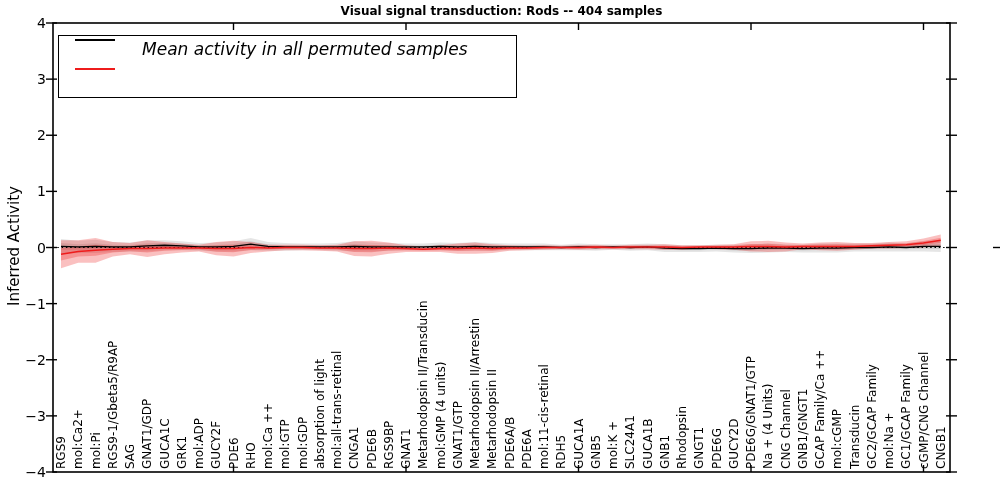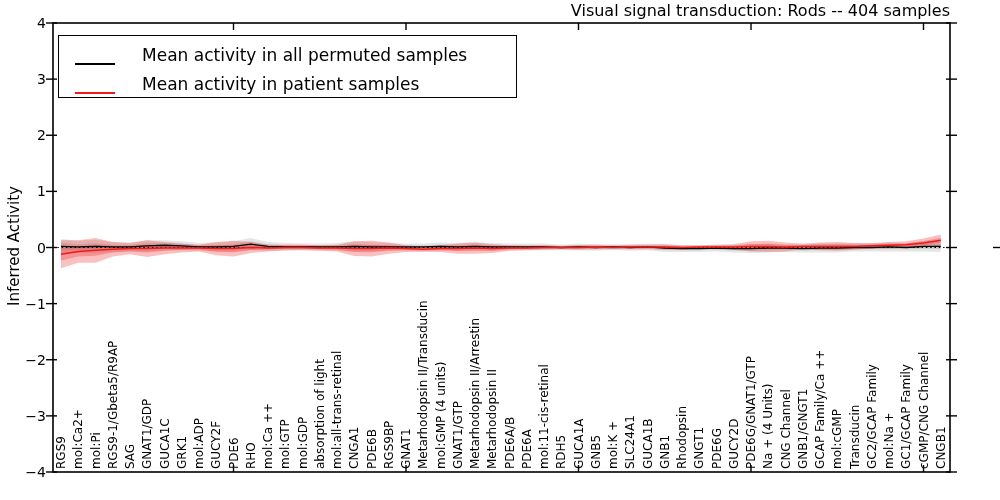--- a/index.html
+++ b/index.html
@@ -2,43 +2,43 @@
 <html><head>
 <meta charset="utf-8">
 <style>
   html,body{margin:0;padding:0;background:#ffffff;}
   .fig{
     position:relative;width:1000px;height:500px;background:#ffffff;overflow:hidden;
     font-family:"DejaVu Sans","Liberation Sans",sans-serif;color:#000;
   }
   .fig svg{position:absolute;left:0;top:0;}
   .title{
-    position:absolute;left:53px;top:1px;width:897px;text-align:right;
-    font-size:16px;line-height:20px;
+    position:absolute;left:53px;top:1px;width:897px;text-align:center;
+    font-size:12px;line-height:20px;font-weight:bold;
   }
   .ylabel{
     position:absolute;left:14px;top:246px;transform:translate(-50%,-50%) rotate(-90deg);
     font-size:15px;white-space:nowrap;
   }
   .xlabel{
     position:absolute;left:53px;top:476px;width:897px;text-align:center;font-size:15px;
   }
   .ytick{
     position:absolute;left:0;width:46px;text-align:right;font-size:14px;line-height:18px;
   }
   .xcat{
     position:absolute;font-size:12px;line-height:14px;white-space:nowrap;
     transform-origin:0 0;transform:rotate(-90deg);
   }
   .legend{
     position:absolute;left:58px;top:35px;width:459px;height:63px;
     background:#ffffff;border:1.6px solid #000;box-sizing:border-box;
     display:flex;flex-direction:column;justify-content:space-evenly;
   }
-  .legend-row{display:flex;align-items:flex-end;height:26px;}
+  .legend-row{display:flex;align-items:flex-start;height:26px;font-style:italic;}
   .swatch{display:inline-block;width:40px;height:0;border-top:2px solid #000;margin-left:16px;flex:none;}
   .legend-label{margin-left:27px;font-size:17px;white-space:nowrap;}
 </style>
 </head>
 <body>
 
 <div class="fig">
   <svg id="plot" width="1000" height="500" viewBox="0 0 1000 500">
       <polygon points="61,239.08125 78.25,240.765 95.5,239.64249999999998 112.75,241.8875 130,242.44875000000002 147.25,240.20375 164.5,240.20375 181.75,241.32625000000002 199,243.01 216.25,242.44875000000002 233.5,241.32625000000002 250.75,237.95875 268,241.8875 285.25,243.01 302.5,243.57125000000002 319.75,243.57125000000002 337,243.01 354.25,241.32625000000002 371.5,242.44875000000002 388.75,243.01 406,243.57125000000002 423.25,243.57125000000002 440.5,242.44875000000002 457.75,243.01 475,241.8875 492.25,243.01 509.5,243.57125000000002 526.75,243.57125000000002 544,243.57125000000002 561.25,244.69375000000002 578.5,243.57125000000002 595.75,244.1325 613,244.1325 630.25,244.1325 647.5,243.57125000000002 664.75,244.1325 682,245.255 699.25,245.255 716.5,244.69375000000002 733.75,244.69375000000002 751,244.1325 768.25,243.57125000000002 785.5,244.1325 802.75,244.69375000000002 820,243.57125000000002 837.25,243.57125000000002 854.5,243.57125000000002 871.75,243.57125000000002 889,242.44875000000002 906.25,243.57125000000002 923.5,241.32625000000002 940.75,240.765 940.75,251.99 923.5,251.42875 906.25,251.42875 889,251.42875 871.75,251.42875 854.5,251.42875 837.25,252.55124999999998 820,252.55124999999998 802.75,252.55124999999998 785.5,251.99 768.25,252.55124999999998 751,253.11249999999998 733.75,252.55124999999998 716.5,251.42875 699.25,251.99 682,251.99 664.75,251.99 647.5,250.30624999999998 630.25,250.86749999999998 613,249.745 595.75,250.86749999999998 578.5,250.30624999999998 561.25,250.30624999999998 544,250.30624999999998 526.75,250.30624999999998 509.5,250.30624999999998 492.25,250.86749999999998 475,250.86749999999998 457.75,250.86749999999998 440.5,250.30624999999998 423.25,250.30624999999998 406,250.30624999999998 388.75,250.86749999999998 371.5,251.42875 354.25,251.42875 337,250.86749999999998 319.75,250.30624999999998 302.5,250.30624999999998 285.25,250.86749999999998 268,250.86749999999998 250.75,250.30624999999998 233.5,251.42875 216.25,251.42875 199,250.86749999999998 181.75,250.30624999999998 164.5,250.30624999999998 147.25,251.42875 130,251.42875 112.75,251.99 95.5,253.11249999999998 78.25,253.11249999999998 61,253.67375" fill="rgba(0,0,0,0.10)" stroke="none"></polygon>
       <polygon points="61,243.0941875 78.25,244.1605625 95.5,243.34675000000001 112.75,244.6656875 130,244.91825 147.25,243.29062499999998 164.5,242.98193750000002 181.75,243.79575 199,245.17081249999998 216.25,244.91825 233.5,244.1044375 250.75,241.3543125 268,244.357 285.25,245.17081249999998 302.5,245.423375 319.75,245.423375 337,245.17081249999998 354.25,244.1044375 371.5,244.91825 388.75,245.17081249999998 406,245.423375 423.25,245.423375 440.5,244.6095625 457.75,245.17081249999998 475,244.357 492.25,245.17081249999998 509.5,245.423375 526.75,245.423375 544,245.423375 561.25,246.2371875 578.5,245.423375 595.75,245.984625 613,245.67593749999997 630.25,245.984625 647.5,245.423375 664.75,246.29331249999998 682,247.107125 699.25,247.107125 716.5,246.545875 733.75,246.85456250000001 751,246.602 768.25,246.04075 785.5,246.29331249999998 802.75,246.85456250000001 820,246.04075 837.25,246.04075 854.5,245.7320625 871.75,245.7320625 889,244.91825 906.25,245.7320625 923.5,244.1044375 940.75,243.851875 940.75,248.90312500000002 923.5,248.6505625 906.25,249.26793750000002 889,248.95925 871.75,249.26793750000002 854.5,249.26793750000002 837.25,250.08175000000003 820,250.08175000000003 802.75,250.3904375 785.5,249.82918750000002 768.25,250.08175000000003 751,250.643 733.75,250.3904375 716.5,249.576625 699.25,250.13787499999998 682,250.13787499999998 664.75,249.82918750000002 647.5,248.45412500000003 630.25,249.015375 613,248.20156250000002 595.75,249.015375 578.5,248.45412500000003 561.25,248.7628125 544,248.45412500000003 526.75,248.45412500000003 509.5,248.45412500000003 492.25,248.7066875 475,248.398 457.75,248.7066875 440.5,248.14543749999999 423.25,248.45412500000003 406,248.45412500000003 388.75,248.7066875 371.5,248.95925 354.25,248.6505625 337,248.7066875 319.75,248.45412500000003 302.5,248.45412500000003 285.25,248.7066875 268,248.398 250.75,246.9106875 233.5,248.6505625 216.25,248.95925 199,248.7066875 181.75,247.83675000000002 164.5,247.52806249999998 147.25,248.341875 130,248.95925 112.75,249.2118125 95.5,249.40824999999998 78.25,249.71693750000003 61,249.6608125" fill="rgba(0,0,0,0.10)" stroke="none"></polygon>
@@ -148,16 +148,15 @@
       <div class="xcat" style="left: 933.75px; top: 469px;">CNGB1</div>
     </div>
 
   <div class="legend" id="legend">
       <div class="legend-row">
         <span class="swatch" style="border-top-color: rgb(0, 0, 0);"></span>
         <span class="legend-label">Mean activity in all permuted samples</span>
       </div>
       <div class="legend-row">
         <span class="swatch" style="border-top-color: rgb(238, 28, 28);"></span>
-        <span class="legend-label">Mean activity in patient samples</span>
       </div>
     </div>
 </div>
 
 </body></html>

